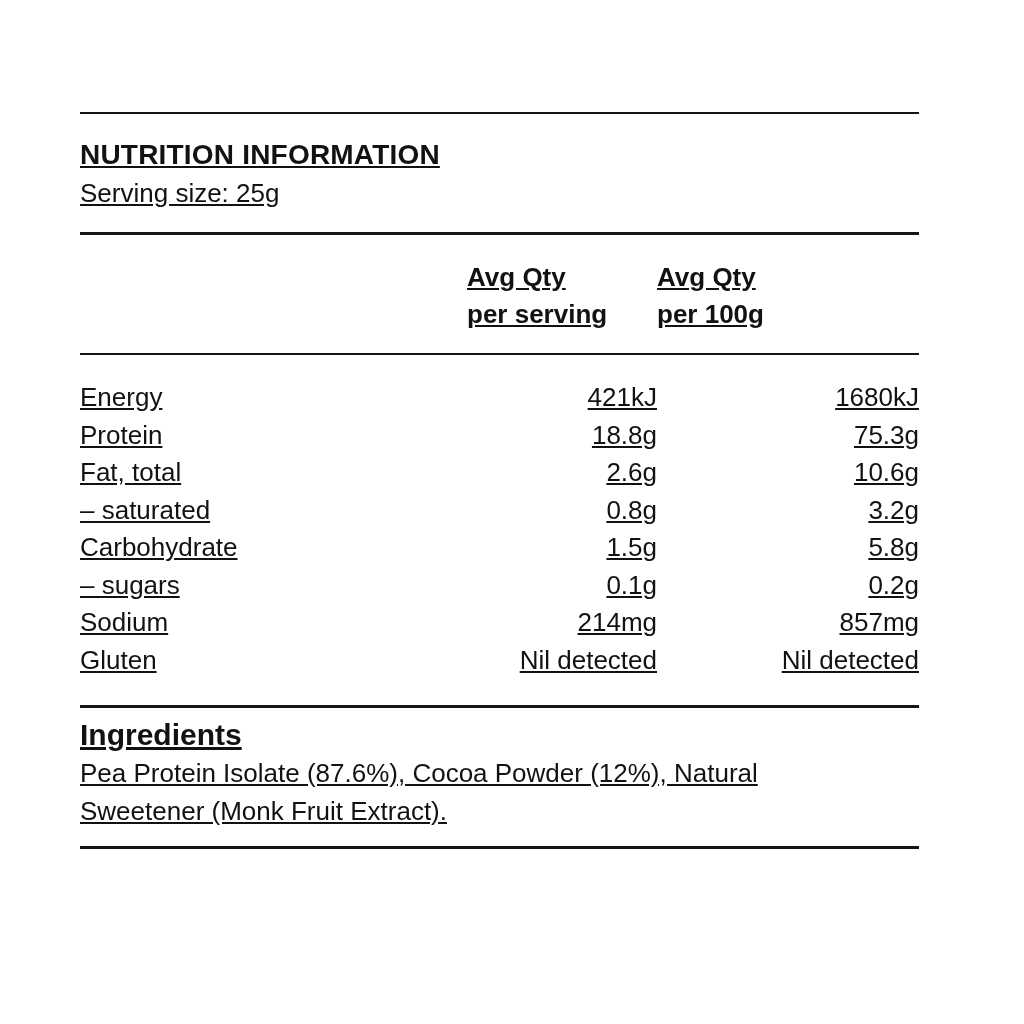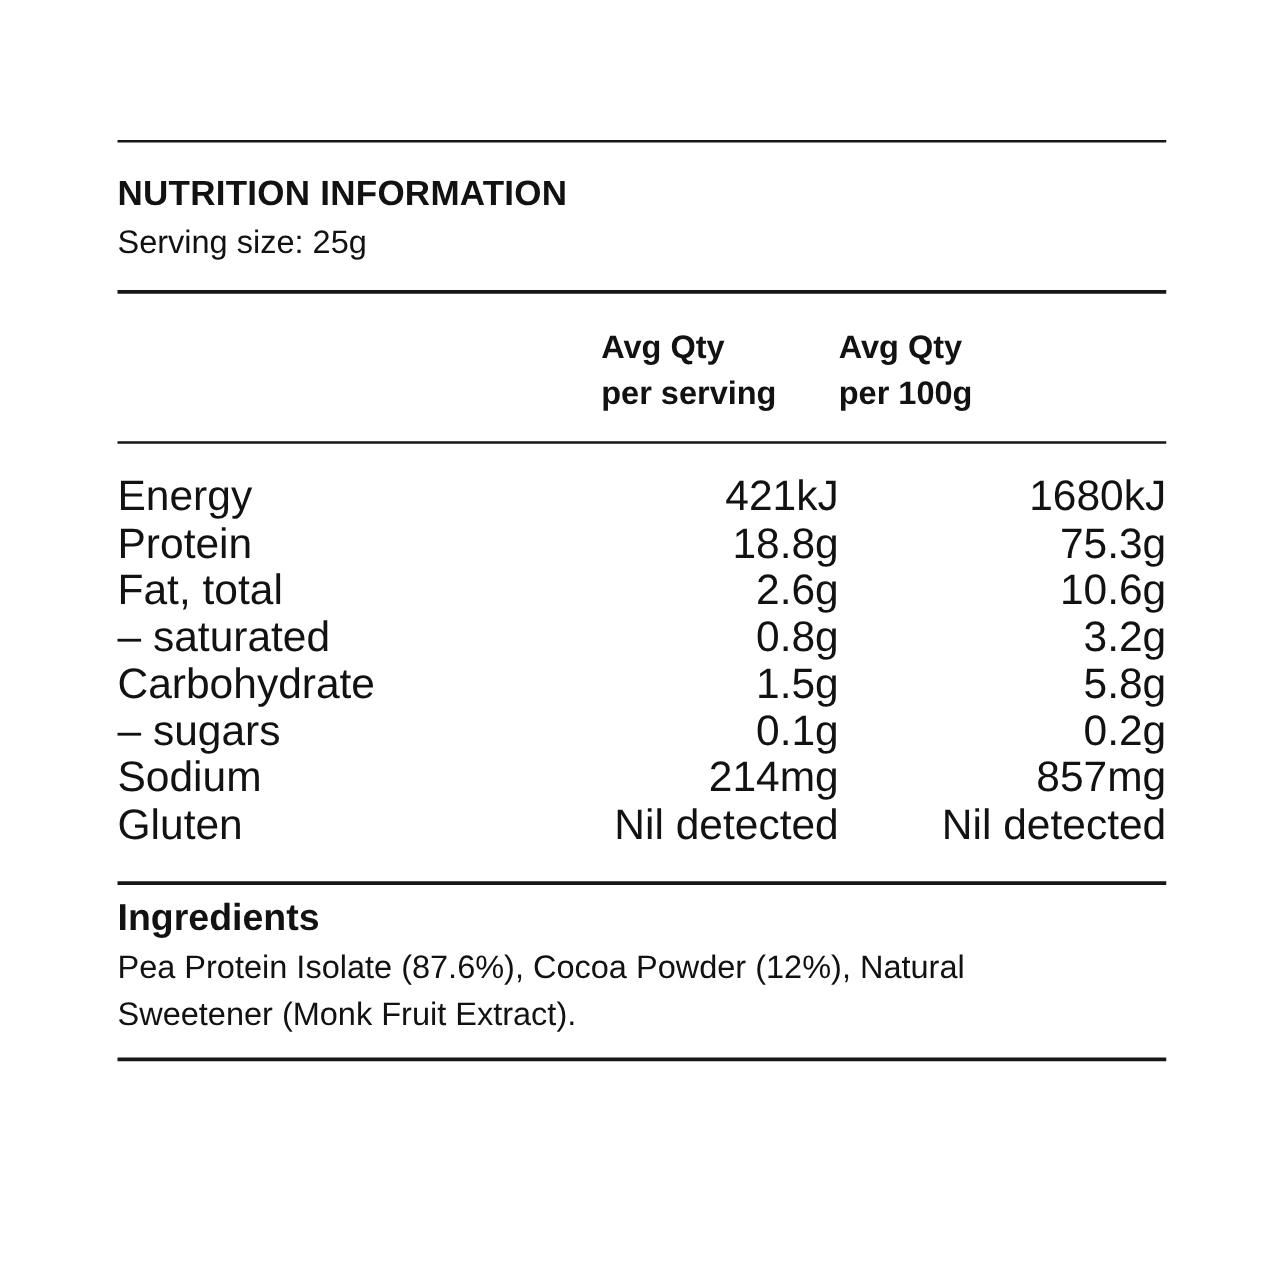--- a/index.html
+++ b/index.html
@@ -7,23 +7,24 @@
     padding: 0;
     background: #ffffff;
     width: 1024px;
     height: 1024px;
     font-family: "Liberation Sans", "DejaVu Sans", sans-serif;
     color: #121212;
     -webkit-font-smoothing: antialiased;
   }
   .sheet {
     position: absolute;
-    left: 94px;
+    left: 80px;
     top: 112px;
     width: 839px;
+    text-decoration: underline;
   }
   .rule {
     height: 2px;
     background: #161616;
   }
   .rule.thick { height: 3px; }
   .rule.r2 { margin-top: 20px; }
 
   
   .title {
@@ -50,21 +51,21 @@
     font-weight: 700;
     font-size: 26px;
     line-height: 37px;
   }
 
   
   .rows { padding: 24px 0 26px 0; }
   .row {
     display: grid;
     grid-template-columns: 1fr 190px 262px;
-    font-size: 34px;
+    font-size: 26px;
     line-height: 37.5px;
   }
   .row .val { text-align: right; }
 
   
   .ingredients-heading {
     margin-top: 8px;
     font-size: 30px;
     font-weight: 700;
     line-height: 38px;

